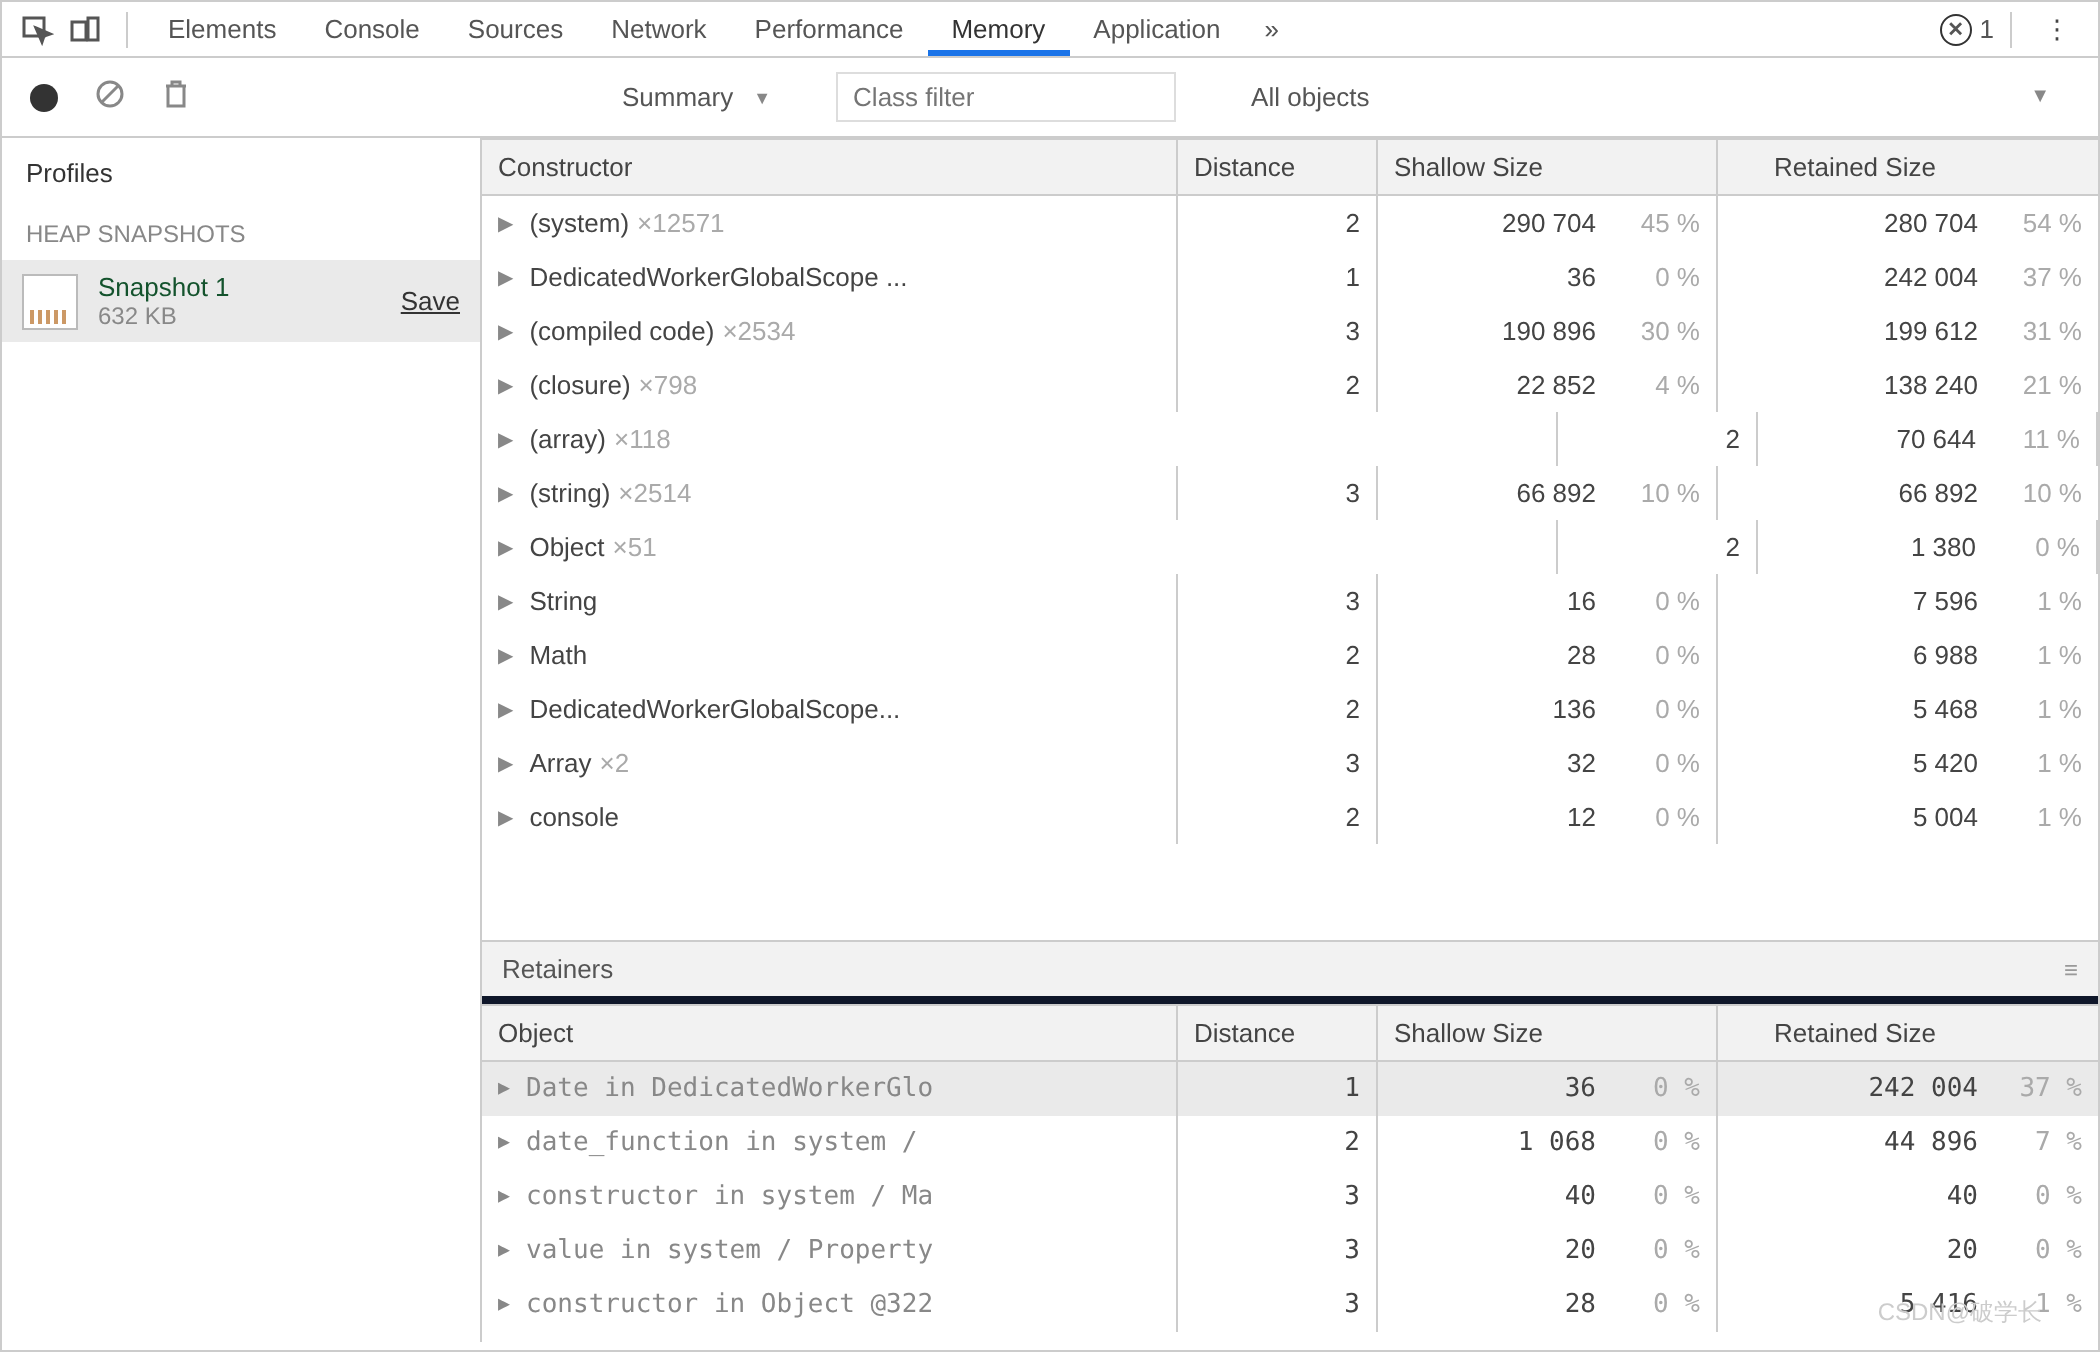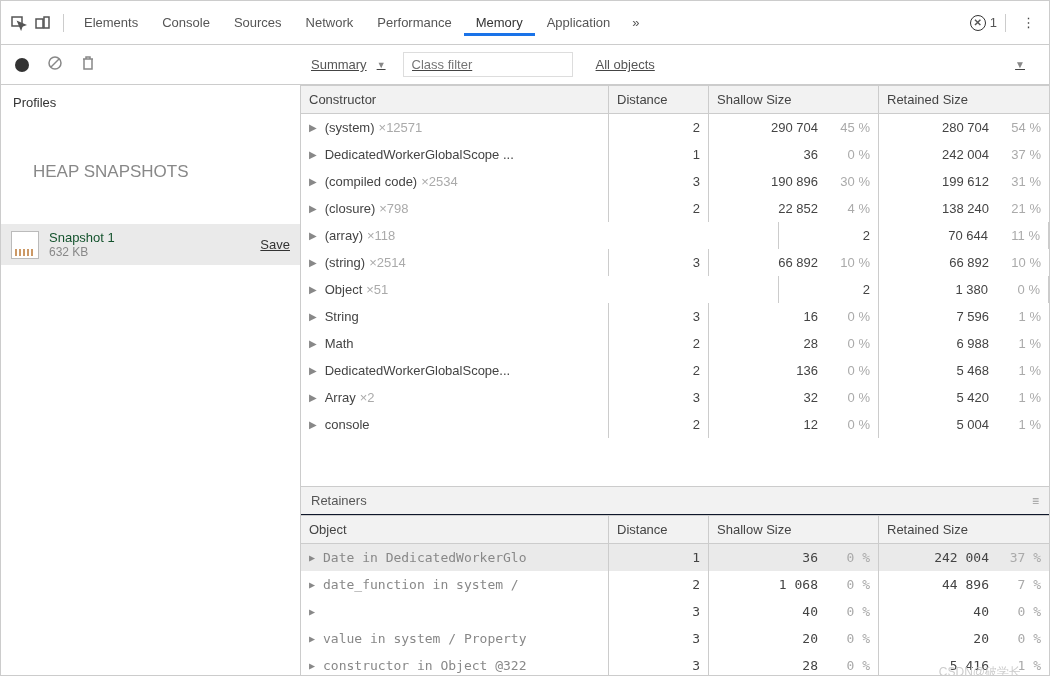--- a/index.html
+++ b/index.html
@@ -1,58 +1,58 @@
 <!DOCTYPE html>
 <html><head>
 <meta charset="utf-8">
 <style>
 * { box-sizing: border-box; margin: 0; padding: 0; }
 body { font-family: "Segoe UI", "Helvetica Neue", Arial, sans-serif; font-size: 13px; color: #444; width: 1050px; height: 676px; overflow: hidden; background: #fff; border: 1px solid #ccc; }
-.top-tabs { height: 44px; display: flex; align-items: center; border-bottom: 1px solid #ccc; padding: 0 6px; gap: 0; }
+.top-tabs { height: 28px; display: flex; align-items: center; border-bottom: 1px solid #ccc; padding: 0 6px; gap: 0; }
 .top-tabs .icon { width: 24px; height: 24px; display: flex; align-items: center; justify-content: center; color: #555; }
 .top-tabs .divider { width: 1px; height: 18px; background: #ccc; margin: 0 8px; }
 .top-tabs .tab { padding: 6px 12px; color: #555; cursor: pointer; }
 .top-tabs .tab.active { color: #333; border-bottom: 3px solid #1a73e8; padding-bottom: 3px; font-weight: 500; }
 .top-tabs .more { padding: 4px 10px; color: #555; }
 .top-tabs .err { display: flex; align-items: center; margin-left: 8px; gap: 4px; color: #555; }
 .toolbar { height: 40px; display: flex; align-items: center; border-bottom: 1px solid #ccc; }
 .tb-left { width: 300px; display: flex; align-items: center; gap: 18px; padding: 0 14px; }
 .tb-rec { width: 14px; height: 14px; border-radius: 50%; background: #333; }
 .tb-clear, .tb-trash { color: #888; }
-.tb-right { flex: 1; display: flex; align-items: center; padding: 0 10px; gap: 13px; text-decoration: underline; }
+.tb-right { flex: 1; display: flex; align-items: center; padding: 0 10px; gap: 28px; }
 .select-sum { display: flex; align-items: center; gap: 10px; color: #555; }
 .select-sum .tri { font-size: 9px; color: #888; }
 .class-filter { border: 1px solid #ddd; padding: 4px 8px; width: 170px; font-size: 13px; color: #888; }
 .all-objects { display: flex; align-items: center; flex: 1; justify-content: space-between; padding: 0 10px; color: #555; }
 .main { display: flex; height: calc(100% - 72px); }
-.sidebar { width: 300px; border-right: 1px solid #ccc; display: flex; flex-direction: column; gap: 36px; }
+.sidebar { width: 240px; border-right: 1px solid #ccc; display: flex; flex-direction: column; }
 .sidebar .sec-title { padding: 10px 12px; color: #333; }
-.sidebar .cat { padding: 6px 12px; color: #888; text-transform: uppercase; font-size: 17px; margin-left: 20px; }
+.sidebar .cat { padding: 6px 12px; color: #888; text-transform: uppercase; font-size: 12px; }
 .snap-item { display: flex; align-items: center; padding: 6px 10px; gap: 10px; background: #eaeaea; }
 .snap-icon { width: 28px; height: 28px; background: #fff; border: 1px solid #bbb; position: relative; }
 .snap-icon::after { content: ""; position: absolute; left: 3px; right: 3px; top: 17px; height: 7px; background: repeating-linear-gradient(90deg,#c96,#c96 2px,#fff 2px,#fff 4px); }
 .snap-info { flex: 1; }
 .snap-name { color: #14532d; }
 .snap-size { color: #888; font-size: 12px; }
 .snap-save { color: #333; text-decoration: underline; cursor: pointer; }
 .right { flex: 1; display: flex; flex-direction: column; position: relative; }
 .table { display: flex; flex-direction: column; }
 .thead, .trow { display: flex; }
 .thead { background: #f2f2f2; border-top: 1px solid #ccc; border-bottom: 1px solid #ccc; }
 .c1 { flex: 1; border-right: 1px solid #ccc; padding: 6px 8px; display: flex; align-items: center; gap: 4px; overflow: hidden; white-space: nowrap; }
 .c2 { width: 100px; border-right: 1px solid #ccc; padding: 6px 8px; text-align: right; }
 .c3, .c4 { width: 170px; border-right: 1px solid #ccc; padding: 6px 8px; display: flex; justify-content: flex-end; gap: 12px; }
-.c4 { border-right: none; }
+.c4 { border-right: none; margin-left: 20px; }
 .trow { border-bottom: 0 solid transparent; height: 27px; }
 .trow .pct { color: #aaa; width: 40px; text-align: right; }
 .trow .val { text-align: right; }
 .tri { color: #888; font-size: 10px; margin-right: 4px; }
 .mult { color: #aaa; }
 .tbody { overflow-y: auto; height: 372px; }
-.retainers-hdr { background: #f2f2f2; border-top: 1px solid #ccc; border-bottom: 1px solid #0f172a; padding: 6px 10px; color: #555; display: flex; justify-content: space-between; align-items: center; }
+.retainers-hdr { background: #f2f2f2; border-top: 1px solid #ccc; border-bottom: 4px solid #0f172a; padding: 6px 10px; color: #555; display: flex; justify-content: space-between; align-items: center; }
 .retainers-hdr .ham { color: #999; font-size: 12px; }
 .ret-body .trow { font-family: Menlo, Consolas, monospace; font-size: 13px; }
 .ret-body .trow.sel { background: #eaeaea; }
 svg { stroke: currentColor; fill: none; stroke-width: 1.5; }
 .err-circ { width: 16px; height: 16px; border: 1.5px solid #333; border-radius: 50%; display: flex; align-items: center; justify-content: center; font-size: 10px; font-weight: bold; }
 .kebab { padding: 0 8px; }
 .watermark { position: absolute; right: 28px; bottom: 6px; color: #ccc; font-size: 12px; }
 </style>
 </head>
 <body>
@@ -354,20 +354,21 @@
               <span class="pct">0 %</span>
             </div>
   <div class="c4">
               <span class="val">44 896</span>
               <span class="pct">7 %</span>
             </div>
           </div>
           <div class="trow">
             <div class="c1">
               <span class="tri">▶</span>
+              <span style="color:#888">constructor in system / Ma</span>
             </div>
   <div class="c2">3</div>
   <div class="c3">
               <span class="val">40</span>
               <span class="pct">0 %</span>
             </div>
   <div class="c4">
               <span class="val">40</span>
               <span class="pct">0 %</span>
             </div>

